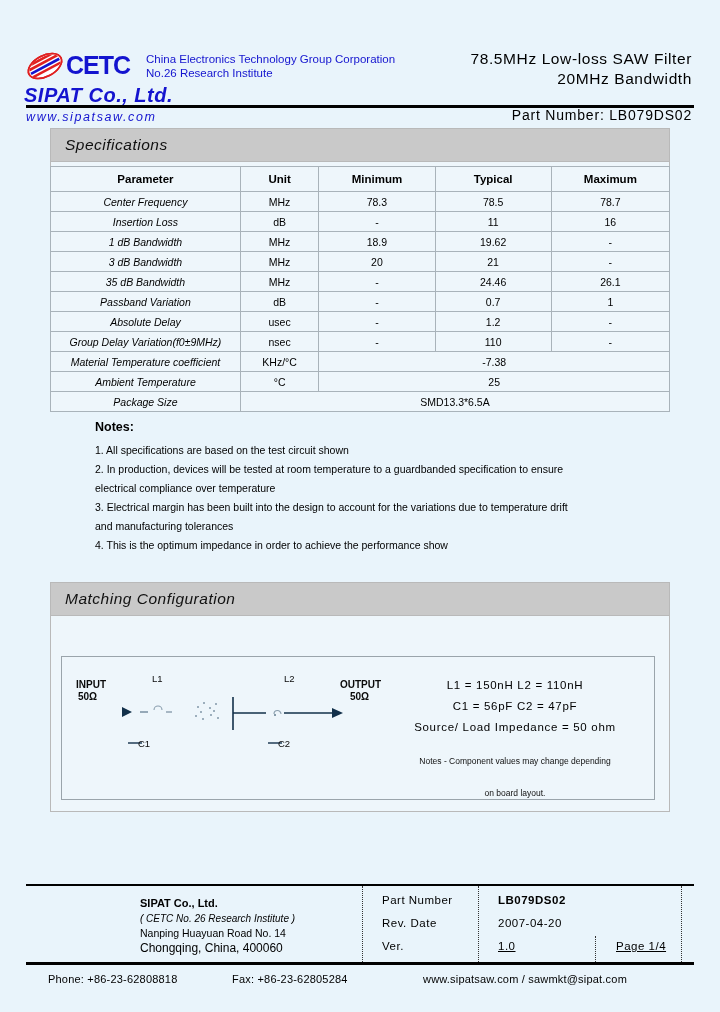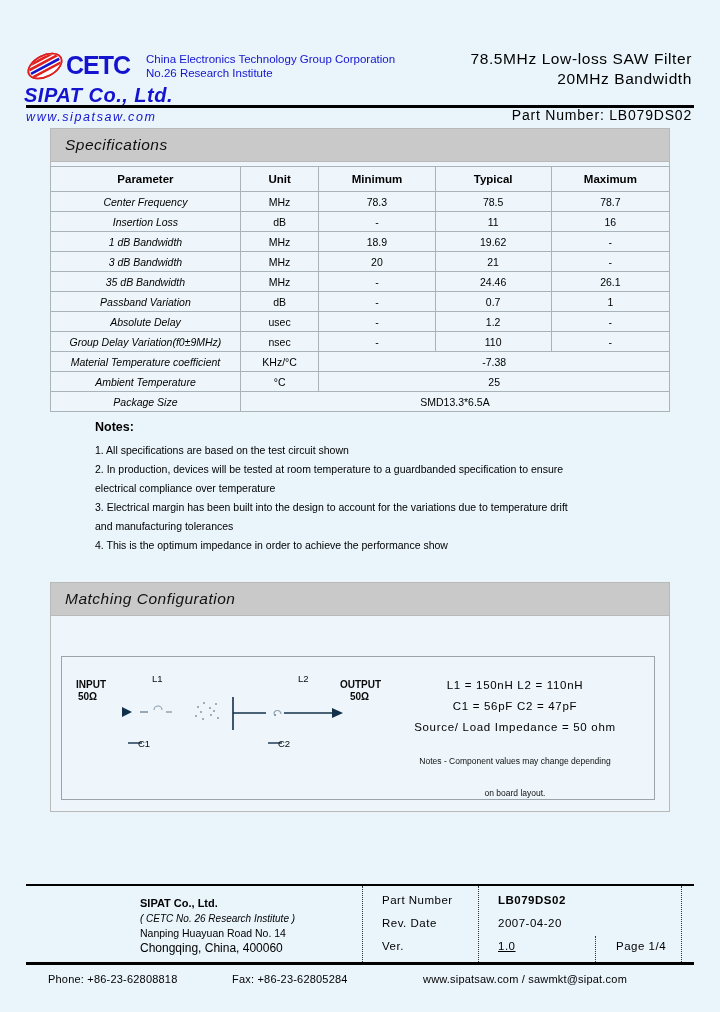--- a/index.html
+++ b/index.html
@@ -265,21 +265,21 @@
           <path d="M214,42 H266" stroke="#12304a" stroke-width="1.4"></path>
           <path d="M262,37 L273,42 L262,47 Z" fill="#12304a"></path>
 
           <path d="M198,72 h14" stroke="#12304a" stroke-width="1.4"></path>
         </svg>
 
         <div class="c-label c-bold" style="left:14px;top:22px;position:absolute;">INPUT</div>
         <div class="c-label c-bold" style="left:16px;top:34px;position:absolute;">50Ω</div>
         <div class="c-label" style="left:90px;top:16px;position:absolute;">L1</div>
         <div class="c-label" style="left:76px;top:81px;position:absolute;">C1</div>
-        <div class="c-label" style="left:236px;top:16px;position:absolute;">L2</div>
+        <div class="c-label" style="left:222px;top:16px;position:absolute;">L2</div>
         <div class="c-label" style="left:216px;top:81px;position:absolute;">C2</div>
         <div class="c-label c-bold" style="left:278px;top:22px;position:absolute;">OUTPUT</div>
         <div class="c-label c-bold" style="left:288px;top:34px;position:absolute;">50Ω</div>
 
         <div class="vals">
           <div class="v">L1 = 150nH   L2 = 110nH</div>
           <div class="v">C1 = 56pF   C2 = 47pF</div>
           <div class="v">Source/ Load Impedance = 50 ohm</div>
           <div class="note">Notes - Component values may change depending</div>
           <div class="note">on board layout.</div>
@@ -304,21 +304,21 @@
     <div class="dot-sep" style="left:655px;top:0px;height:76px;"></div>
     <div class="dot-sep" style="left:569px;top:50px;height:26px;"></div>
 
     <div class="ftab" style="left:344px;top:8px;">Part Number</div>
     <div class="ftab" style="left:344px;top:31px;">Rev. Date</div>
     <div class="ftab" style="left:344px;top:54px;">Ver.</div>
 
     <div class="ftab" style="left:460px;top:8px;font-weight:bold;">LB079DS02</div>
     <div class="ftab" style="left:460px;top:31px;">2007-04-20</div>
     <div class="ftab" style="left:460px;top:54px;text-decoration:underline;">1.0</div>
-    <div class="ftab" style="left:578px;top:54px;">Page   1/4</div>
+    <div class="ftab" style="left:578px;top:54px;text-decoration:underline;">Page   1/4</div>
 
   </div>
   <div class="foot-rule-bot"></div>
 
   <div class="bottom-bar">
     <div class="bb" style="left:48px;top:5px;">Phone: +86-23-62808818</div>
     <div class="bb" style="left:232px;top:5px;">Fax:  +86-23-62805284</div>
     <div class="bb" style="left:423px;top:5px;">www.sipatsaw.com  /  sawmkt@sipat.com</div>
   </div>
 

